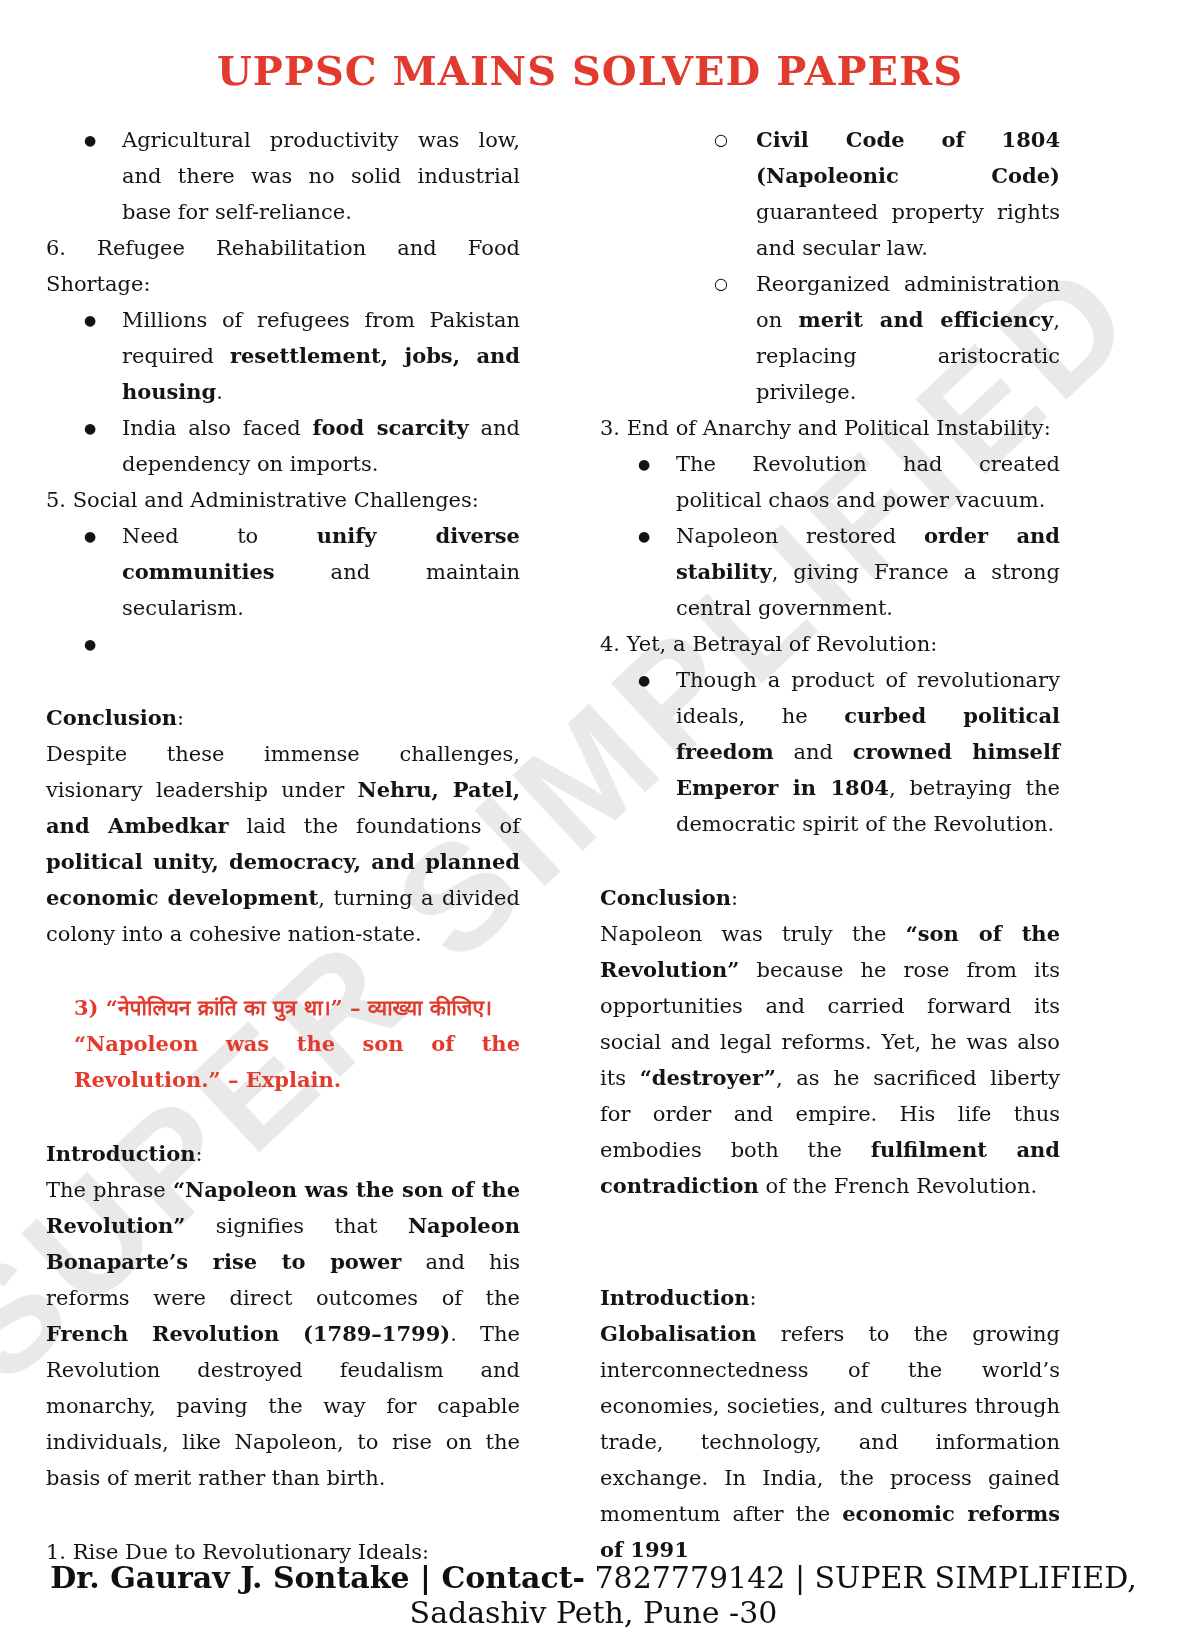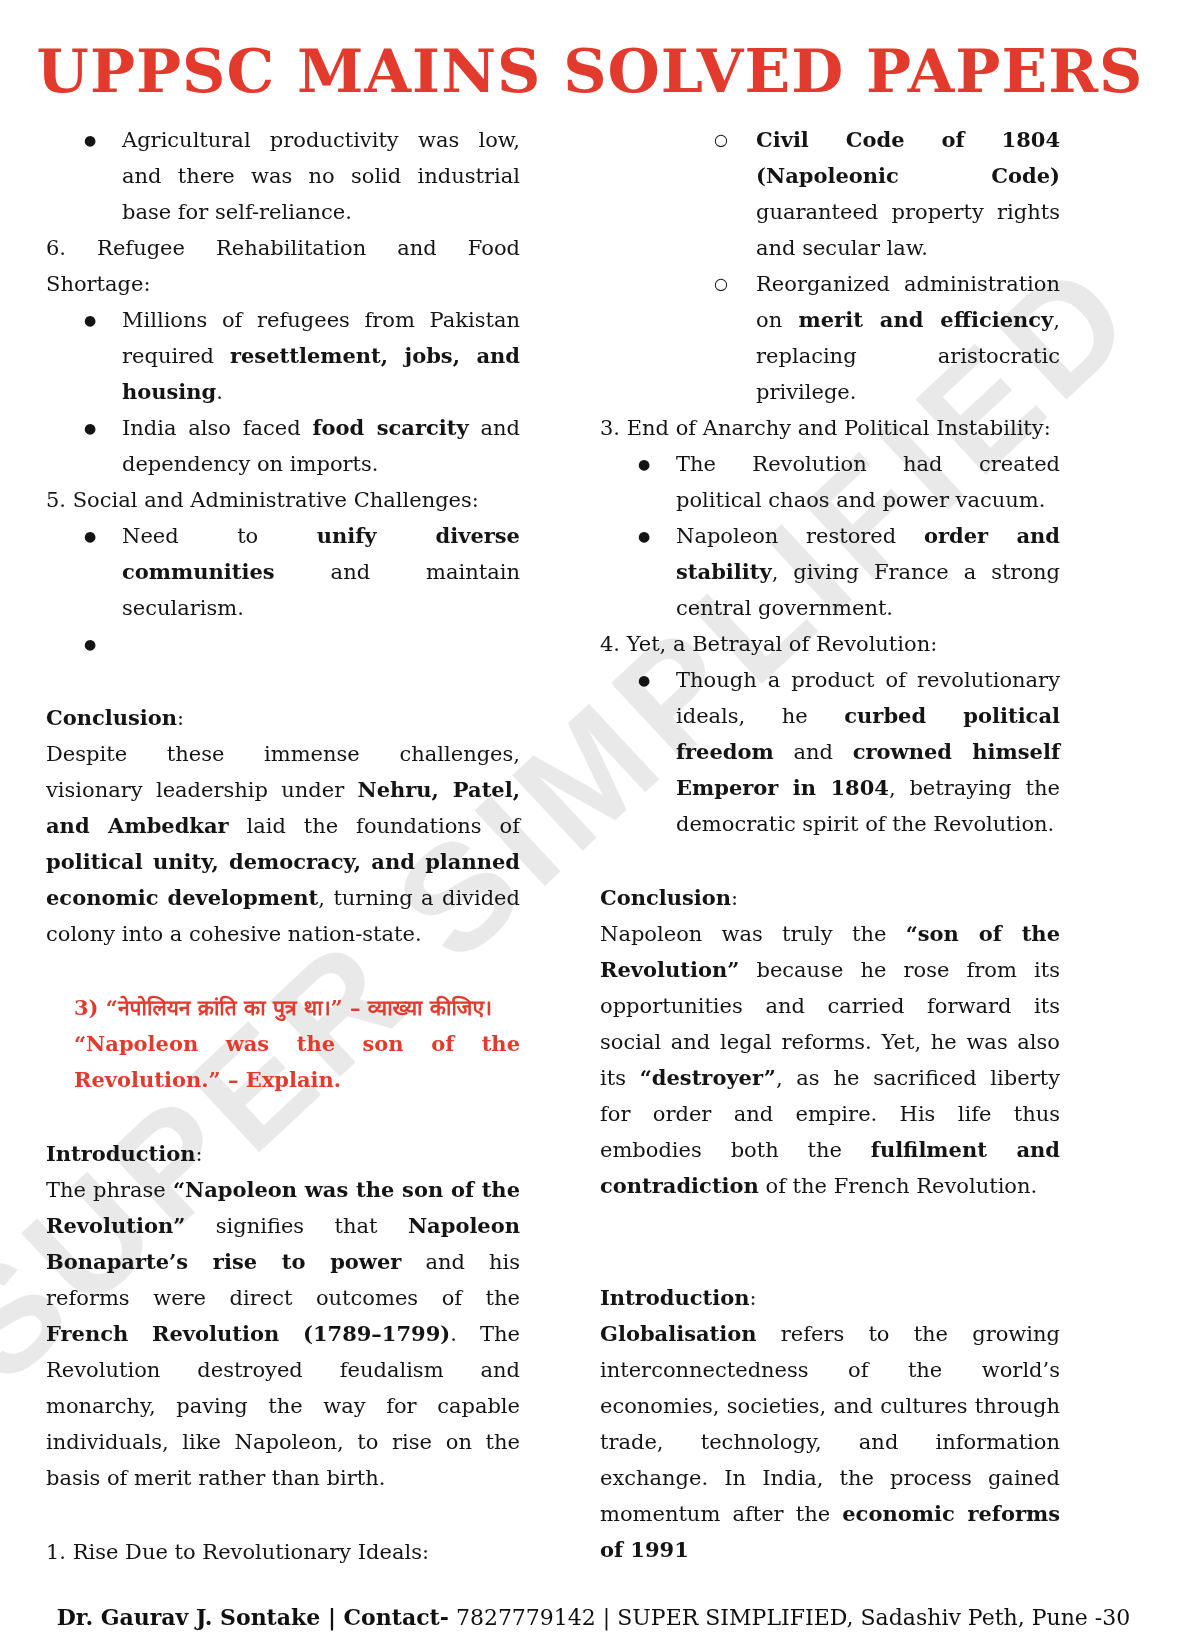--- a/index.html
+++ b/index.html
@@ -24,21 +24,21 @@
     color:rgba(120,120,120,0.16);
     white-space:nowrap;
     pointer-events:none;
     z-index:0;
   }
   .title{
     position:relative;
     z-index:1;
     margin:40px 0 0 0;
     text-align:center;
-    font-size:60px;
+    font-size:40px;
     line-height:62px;
     font-weight:700;
     color:var(--red,#e23b2d);
     letter-spacing:1px;
   }
   .content{
     position:relative;
     z-index:1;
     display:flex;
     padding:0 46px;
@@ -59,21 +59,21 @@
   .btext{flex:1;text-align:justify;}
   .b{font-weight:700;}
   .red{color:var(--red,#e23b2d);font-weight:700;margin-left:28px;}
   .spacer{height:38px;}
   .footer{
     position:relative;
     z-index:1;
     position:absolute;
     left:7px;right:0;bottom:22px;
     text-align:center;
-    font-size:22px;
+    font-size:30px;
     color:#101010;
   }
   .footer .fb{font-weight:700;}
 </style>
 </head>
 <body>
 
 <div class="page">
   <div class="watermark">SUPER SIMPLIFIED</div>
   <h1 class="title">UPPSC MAINS SOLVED PAPERS</h1>

